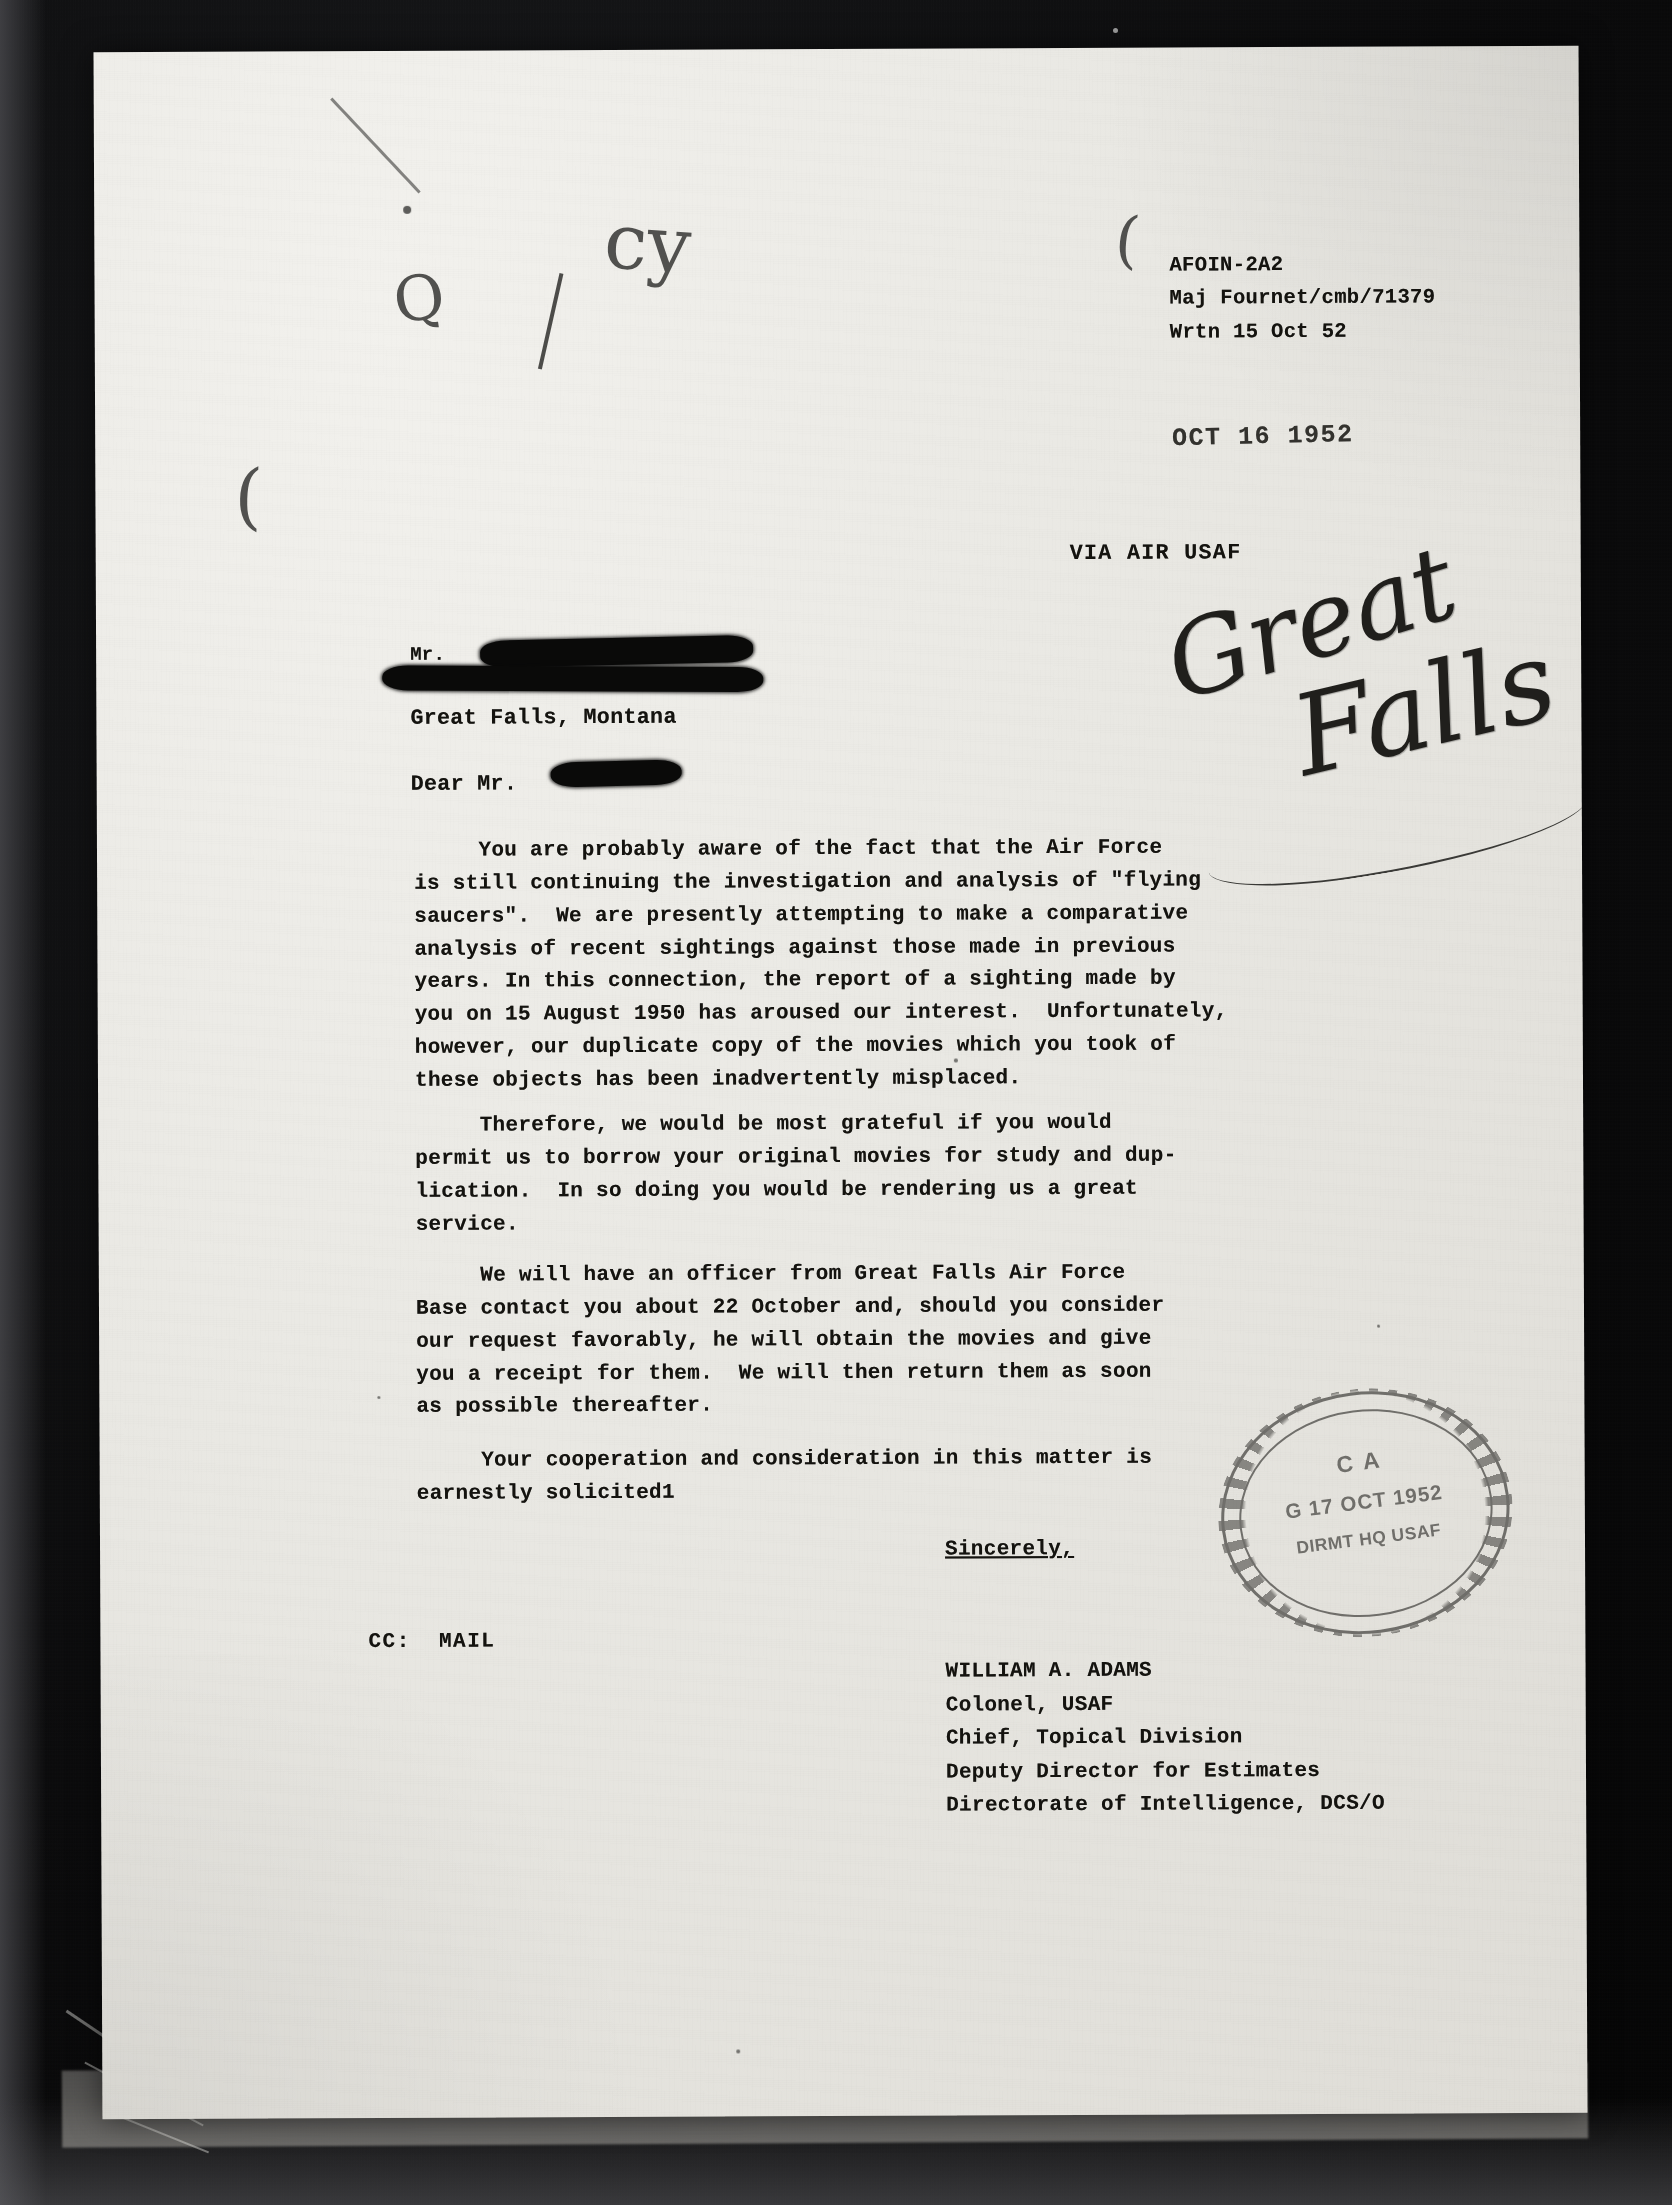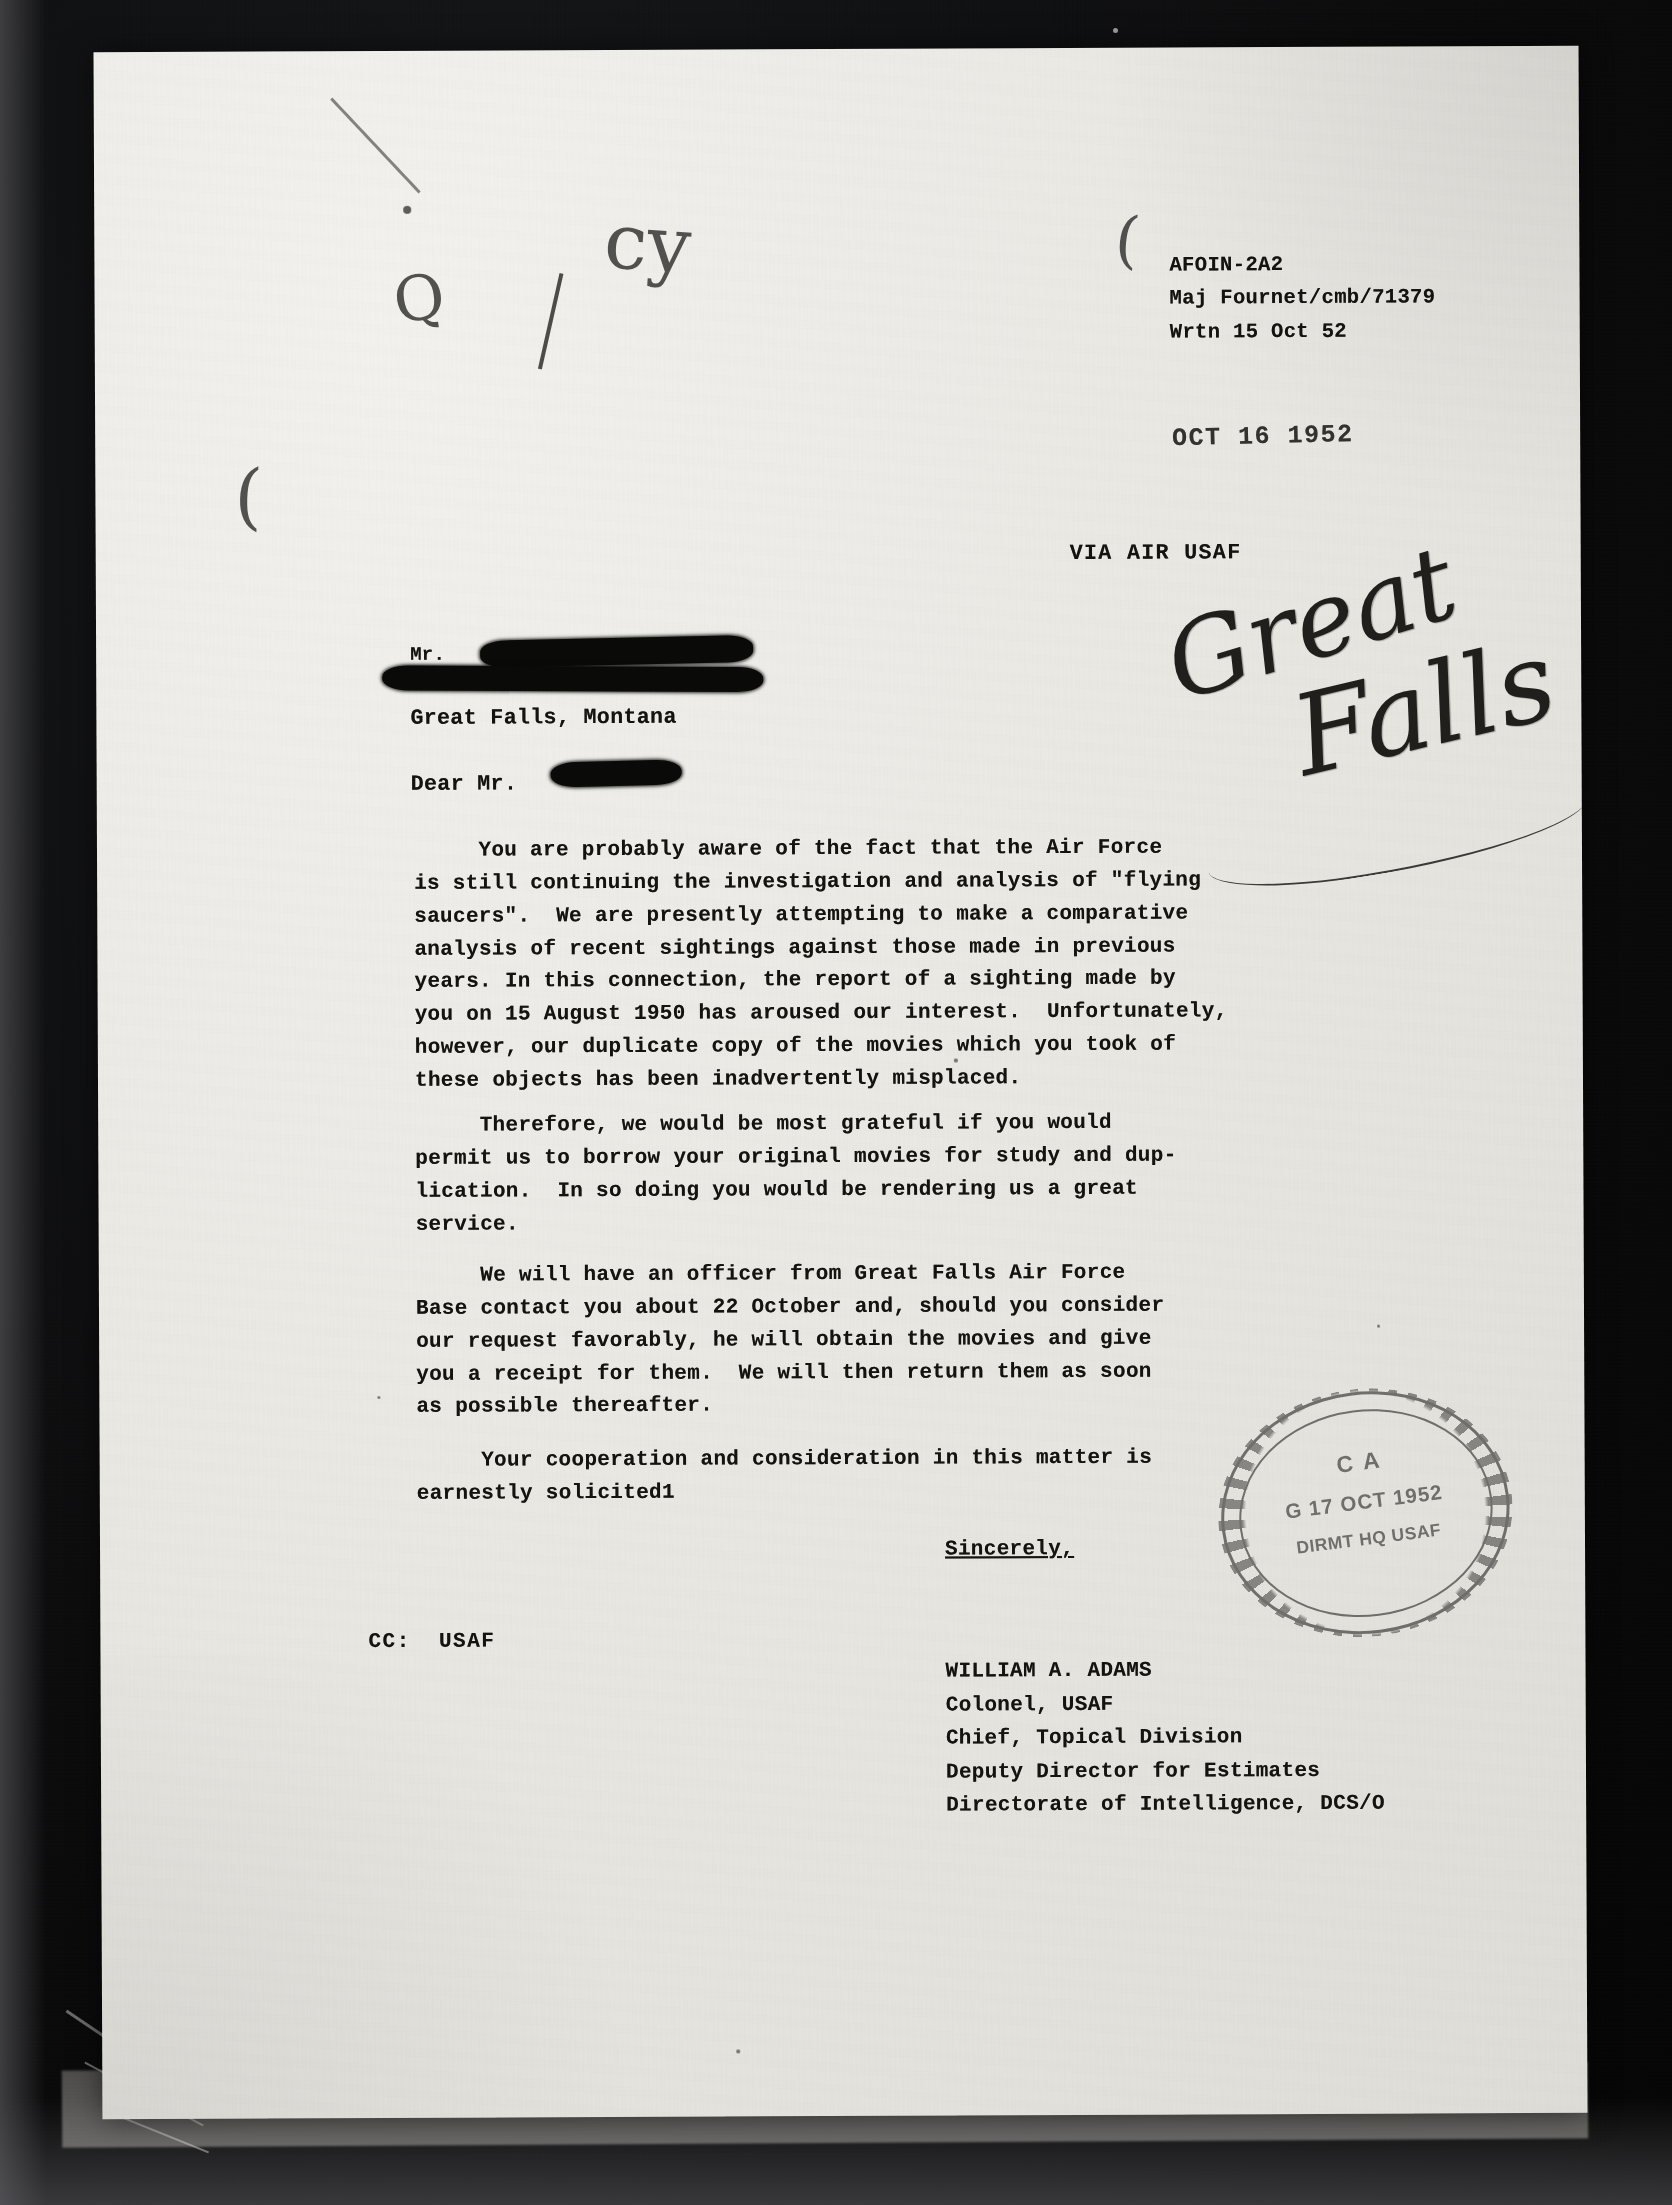--- a/index.html
+++ b/index.html
@@ -300,21 +300,21 @@
 service.</div>
   <div class="typed para p3">     We will have an officer from Great Falls Air Force
 Base contact you about 22 October and, should you consider
 our request favorably, he will obtain the movies and give
 you a receipt for them.  We will then return them as soon
 as possible thereafter.</div>
   <div class="typed para p4">     Your cooperation and consideration in this matter is
 earnestly solicited1</div>
 
   <div class="typed sincerely">Sincerely,</div>
-  <div class="typed cc-line">CC:  USAF</div>
+  <div class="typed cc-line">CC:  MAIL</div>
   <div class="typed signature-block">WILLIAM A. ADAMS
 Colonel, USAF
 Chief, Topical Division
 Deputy Director for Estimates
 Directorate of Intelligence, DCS/O</div>
 
   <div class="stamp">
     <div class="teeth"></div>
     <div class="ring"></div>
     <div class="ring2"></div>

